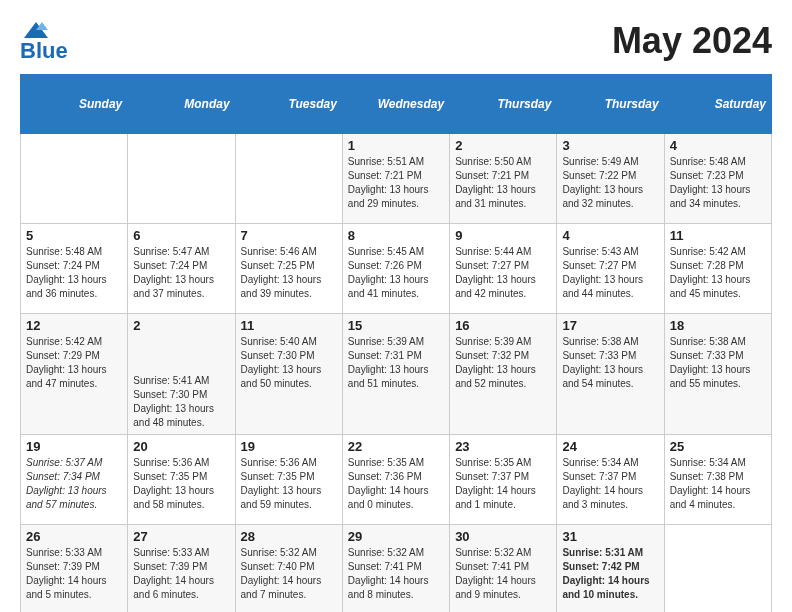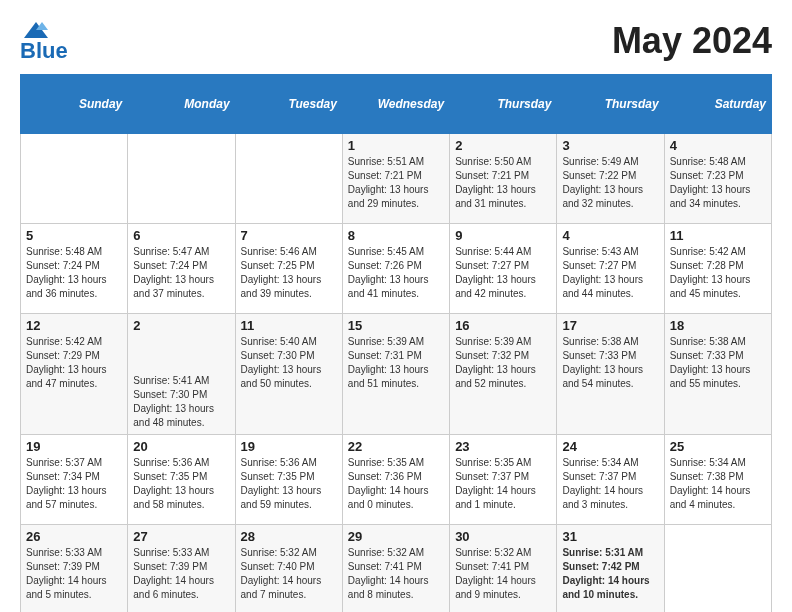--- a/index.html
+++ b/index.html
@@ -244,21 +244,21 @@
           <span class="day-num">18</span>
           <div class="day-info" style="white-space: pre-line;">Sunrise: 5:38 AM
 Sunset: 7:33 PM
 Daylight: 13 hours
 and 55 minutes.</div>
         </td>
       </tr>
       <tr class="row-even">
         <td>
           <span class="day-num">19</span>
-          <div class="day-info" style="white-space: pre-line;">Sunrise: 5:37 AM
+          <div class="day-info" style="white-space: pre-line; font-style: italic;">Sunrise: 5:37 AM
 Sunset: 7:34 PM
 Daylight: 13 hours
 and 57 minutes.</div>
         </td>
         <td>
           <span class="day-num">20</span>
           <div class="day-info" style="white-space: pre-line;">Sunrise: 5:36 AM
 Sunset: 7:35 PM
 Daylight: 13 hours
 and 58 minutes.</div>

